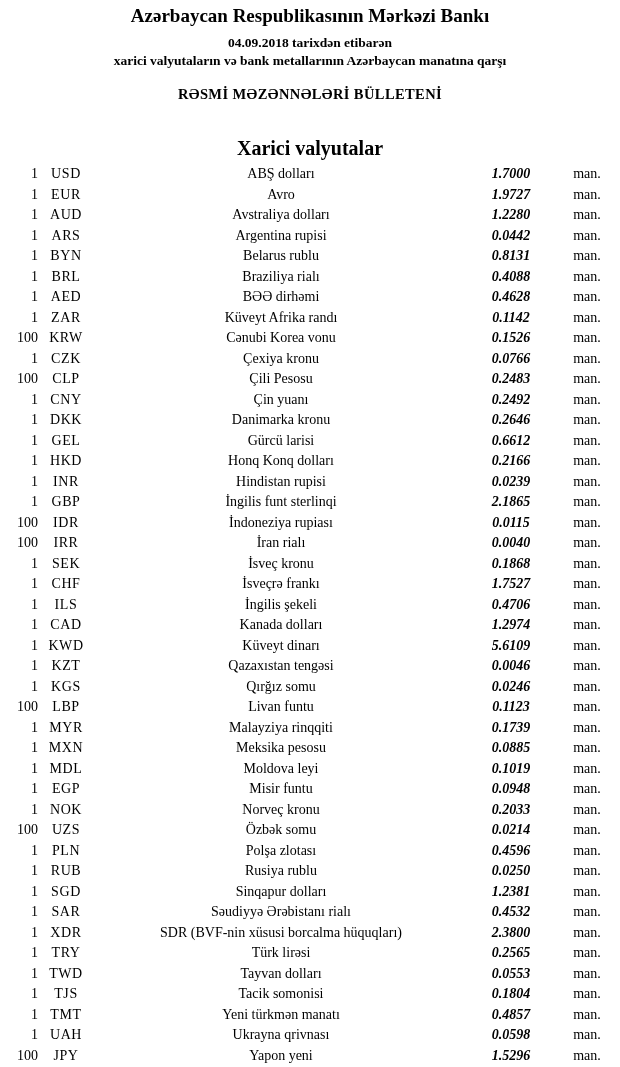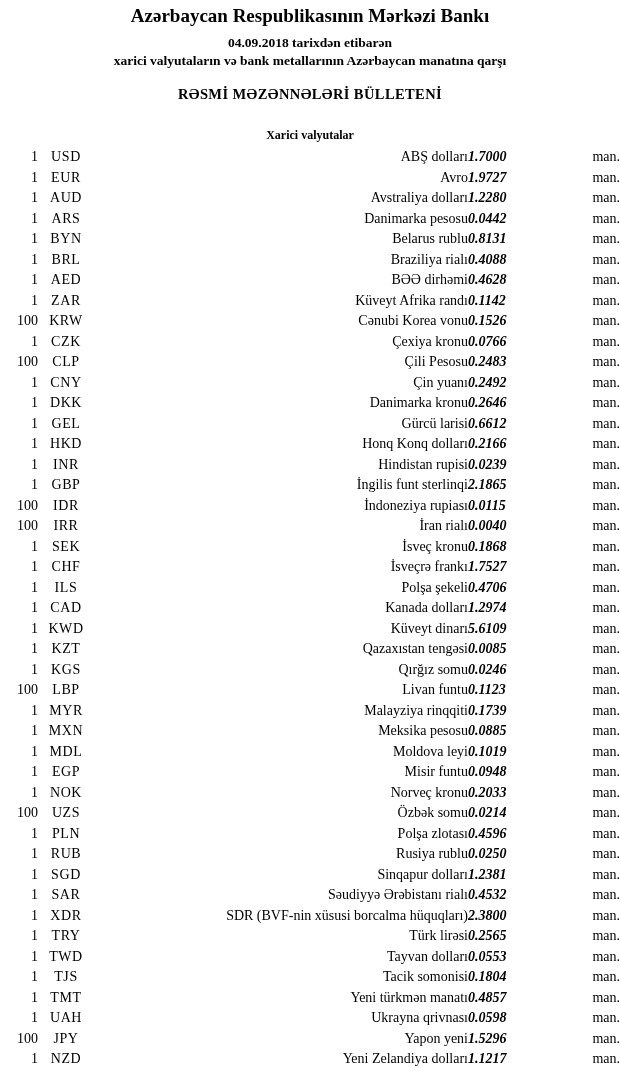--- a/index.html
+++ b/index.html
@@ -10,40 +10,40 @@
     background: #ffffff;
     color: #000000;
     font-family: "Liberation Serif", "DejaVu Serif", serif;
     overflow: hidden;
   }
   .doc-header { text-align: center; padding-top: 5px; }
   .bank-name { font-size: 19px; font-weight: 700; line-height: 1.2; }
   .date-line { font-size: 13.5px; font-weight: 700; margin-top: 7px; }
   .subject-line { font-size: 13.5px; font-weight: 700; margin-top: 2px; font-family: Liberation Serif, serif; }
   .bulletin-title { font-size: 14.5px; font-weight: 700; margin-top: 17px; letter-spacing: 0.4px; }
-  .section-title { font-size: 12px; font-weight: 700; text-align: center; margin-top: 25px; }
+  .section-title { font-size: 20px; font-weight: 700; text-align: center; margin-top: 34px; }
   table.rates {
     width: 100%;
     border-collapse: collapse;
     margin-top: 4px;
     font-size: 14px;
     table-layout: fixed;
   }
   table.rates td {
     height: 20.5px;
     padding: 0;
     vertical-align: middle;
     white-space: nowrap;
     overflow: hidden;
   }
   td.qty  { width: 38px; text-align: right; padding-right: 6px; }
   td.code { width: 56px; text-align: center; letter-spacing: 0.6px; font-family: Liberation Serif, serif; }
-  td.name { text-align: right; padding-left: 10px; margin-left: 28px; }
-  td.rate { width: 86px; text-align: left; font-weight: 700; font-style: italic; }
-  td.unit { width: 66px; text-align: right; padding-left: 9px; padding-right: 24px; margin-left: 7px; }
+  td.name { text-align: center; padding-left: 10px; margin-left: 28px; }
+  td.rate { width: 86px; text-align: center; font-weight: 700; font-style: italic; }
+  td.unit { width: 66px; text-align: center; padding-left: 9px; padding-right: 24px; margin-left: 7px; }
 </style>
 </head>
 <body>
 
 <div class="page">
   <div class="doc-header">
     <div class="bank-name">Azərbaycan Respublikasının Mərkəzi Bankı</div>
     <div class="date-line">04.09.2018  tarixdən etibarən</div>
     <div class="subject-line">xarici valyutaların və bank metallarının Azərbaycan manatına qarşı</div>
     <div class="bulletin-title">RƏSMİ MƏZƏNNƏLƏRİ BÜLLETENİ</div>
@@ -73,21 +73,21 @@
     <td class="qty">1</td>
     <td class="code">AUD</td>
     <td class="name">Avstraliya dolları</td>
     <td class="rate">1.2280</td>
     <td class="unit">man.</td>
   </tr>
 
   <tr>
     <td class="qty">1</td>
     <td class="code">ARS</td>
-    <td class="name">Danimarka pesosu</td>
+    <td class="name">Argentina rupisi</td>
     <td class="rate">0.0442</td>
     <td class="unit">man.</td>
   </tr>
 
   <tr>
     <td class="qty">1</td>
     <td class="code">BYN</td>
     <td class="name">Belarus rublu</td>
     <td class="rate">0.8131</td>
     <td class="unit">man.</td>
@@ -217,21 +217,21 @@
     <td class="qty">1</td>
     <td class="code">CHF</td>
     <td class="name">İsveçrə frankı</td>
     <td class="rate">1.7527</td>
     <td class="unit">man.</td>
   </tr>
 
   <tr>
     <td class="qty">1</td>
     <td class="code">ILS</td>
-    <td class="name">Polşa şekeli</td>
+    <td class="name">İngilis şekeli</td>
     <td class="rate">0.4706</td>
     <td class="unit">man.</td>
   </tr>
 
   <tr>
     <td class="qty">1</td>
     <td class="code">CAD</td>
     <td class="name">Kanada dolları</td>
     <td class="rate">1.2974</td>
     <td class="unit">man.</td>
@@ -242,21 +242,21 @@
     <td class="code">KWD</td>
     <td class="name">Küveyt dinarı</td>
     <td class="rate">5.6109</td>
     <td class="unit">man.</td>
   </tr>
 
   <tr>
     <td class="qty">1</td>
     <td class="code">KZT</td>
     <td class="name">Qazaxıstan tengəsi</td>
-    <td class="rate">0.0085</td>
+    <td class="rate">0.0046</td>
     <td class="unit">man.</td>
   </tr>
 
   <tr>
     <td class="qty">1</td>
     <td class="code">KGS</td>
     <td class="name">Qırğız somu</td>
     <td class="rate">0.0246</td>
     <td class="unit">man.</td>
   </tr>

